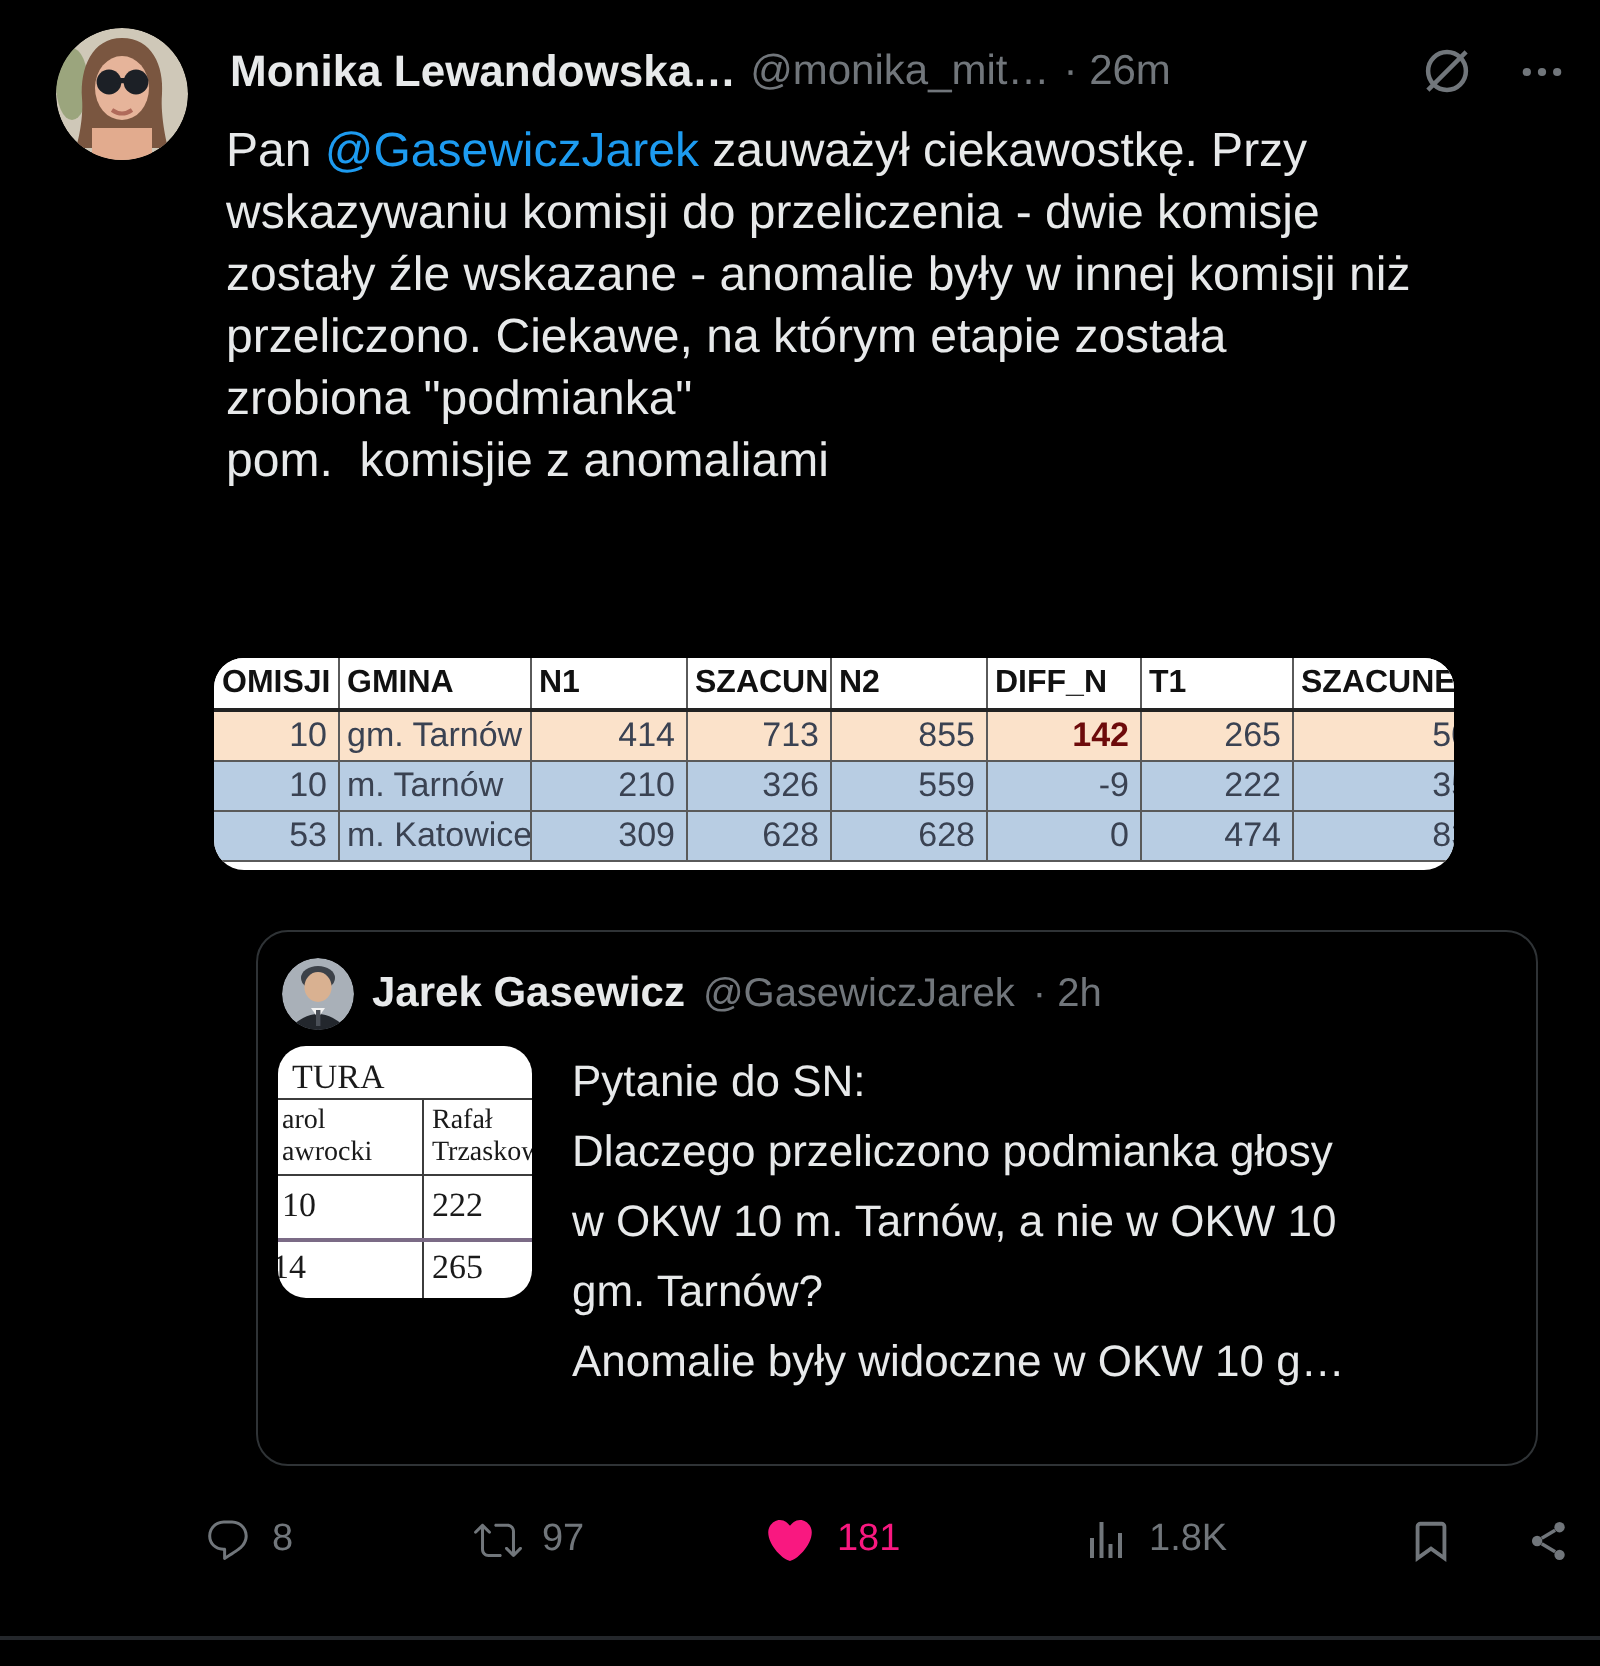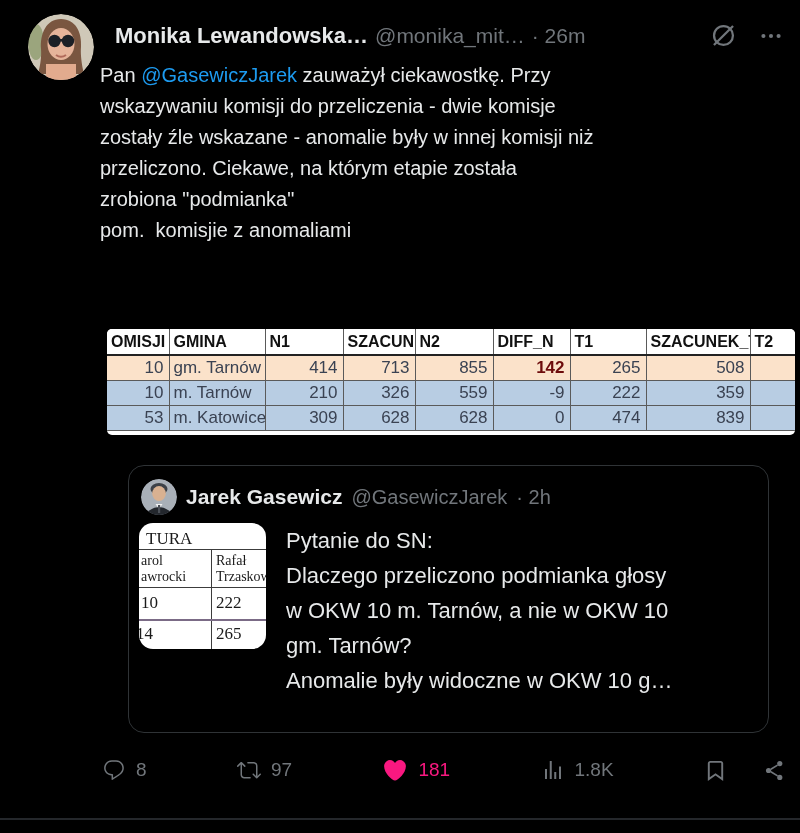--- a/index.html
+++ b/index.html
@@ -11,26 +11,26 @@
         overflow:hidden;cursor:pointer;}
   .header-row{position:absolute;left:115px;top:22px;right:16px;display:flex;align-items:center;
         gap:7px;white-space:nowrap;}
   .name{font-weight:bold;font-size:22px;color:var(--primary-text,#e7e9ea);}
   .muted{color:var(--secondary-text,#71767b);}
   .handle,.time{font-size:21px;}
   .spacer{flex:1;}
   .iconbtn{background:none;border:none;padding:0;margin:0;color:var(--secondary-text,#71767b);
         cursor:pointer;display:flex;align-items:center;}
   
-  .body-text{position:absolute;left:100px;top:60px;width:676px;font-size:20px;line-height:31px;
+  .body-text{position:absolute;left:113px;top:60px;width:676px;font-size:24px;line-height:31px;
         color:var(--primary-text,#e7e9ea);}
   .body-text .line{white-space:pre-wrap;}
   .mention{color:var(--link-blue,#1d9bf0);cursor:pointer;}
   
-  .att{position:absolute;left:107px;top:329px;width:688px;background:#fff;border-radius:5px;
+  .att{position:absolute;left:107px;top:329px;width:620px;background:#fff;border-radius:15px;
         overflow:hidden;padding-bottom:4px;cursor:pointer;}
   .att table{border-collapse:collapse;table-layout:fixed;width:688px;}
   .att th{background:#fff;font-weight:bold;font-size:16px;color:#111;text-align:left;
         padding:2px 2px 2px 4px;border:1px solid #5a5a5a;border-top:none;border-bottom:2px solid #222;
         height:21px;overflow:hidden;white-space:nowrap;}
   .att th:first-child{text-align:right;padding-right:4px;border-left:none;}
   .att th:last-child{border-right:none;}
   .att td{font-size:17px;color:#3a4252;text-align:right;padding:1px 5px 1px 2px;
         border:1px solid #5a5a5a;height:22px;white-space:nowrap;overflow:hidden;}
   .att td:first-child{border-left:none;}

